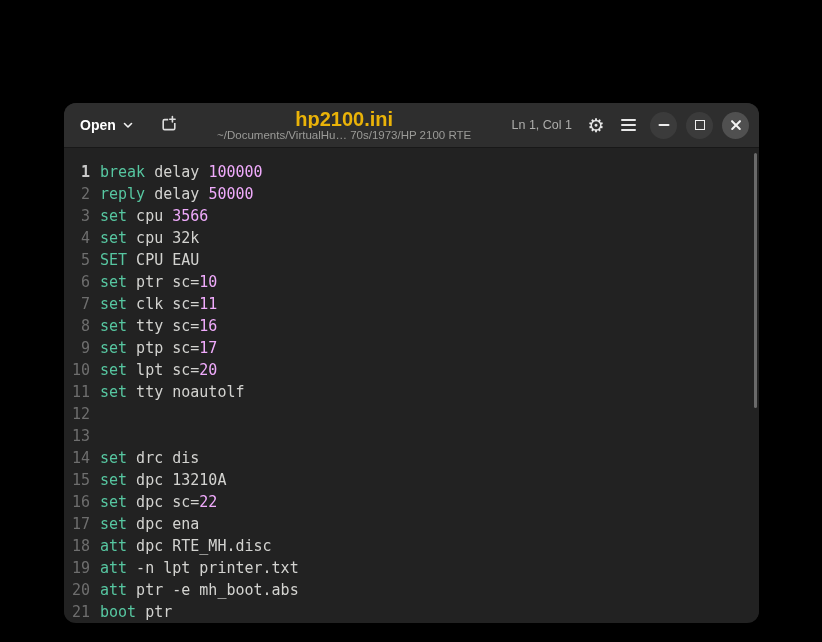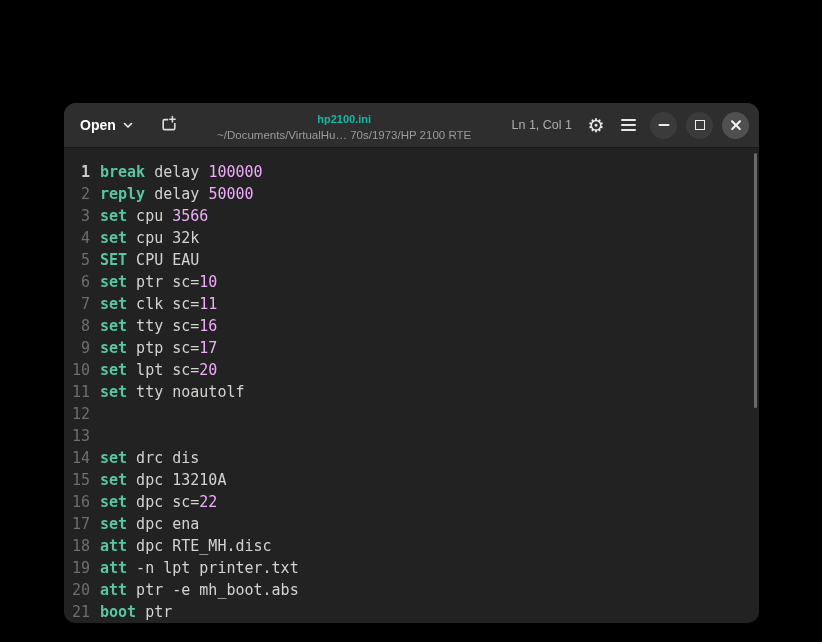--- a/index.html
+++ b/index.html
@@ -57,23 +57,23 @@
   .icon-btn { width: 32px; height: 32px; }
 
   .header-center {
     flex: 1;
     min-width: 0;
     text-align: center;
     line-height: 1;
     padding-top: 2px;
   }
   .title {
-    font-size: 11px;
+    font-size: 20px;
     font-weight: 700;
-    color: #14b8a6;
+    color: #eab308;
     line-height: 17px;
     white-space: nowrap;
     overflow: hidden;
   }
   .subtitle {
     font-size: 11.5px;
     color: #9b9b98;
     line-height: 14px;
     white-space: nowrap;
     overflow: hidden;
@@ -120,21 +120,21 @@
   .code-line { display: flex; height: 22px; white-space: pre; }
   .line-num {
     flex: none;
     width: 26px;
     text-align: right;
     color: #6e6e6e;
     user-select: none;
   }
   .line-num.current { color: #c9c9c9; font-weight: 700; }
   .line-code { padding-left: 10px; color: #d3d3d0; }
-  .tok-kw  { color: #57c7a1; font-weight: 700; }
+  .tok-kw  { color: #57c7a1; font-weight: 400; }
   .tok-num { color: #f0abfc; text-align: center; }
   .tok-txt { color: #d3d3d0; }
 
   .scrollbar-thumb {
     position: absolute;
     right: 2px;
     top: 5px;
     width: 3px;
     height: 255px;
     border-radius: 2px;

